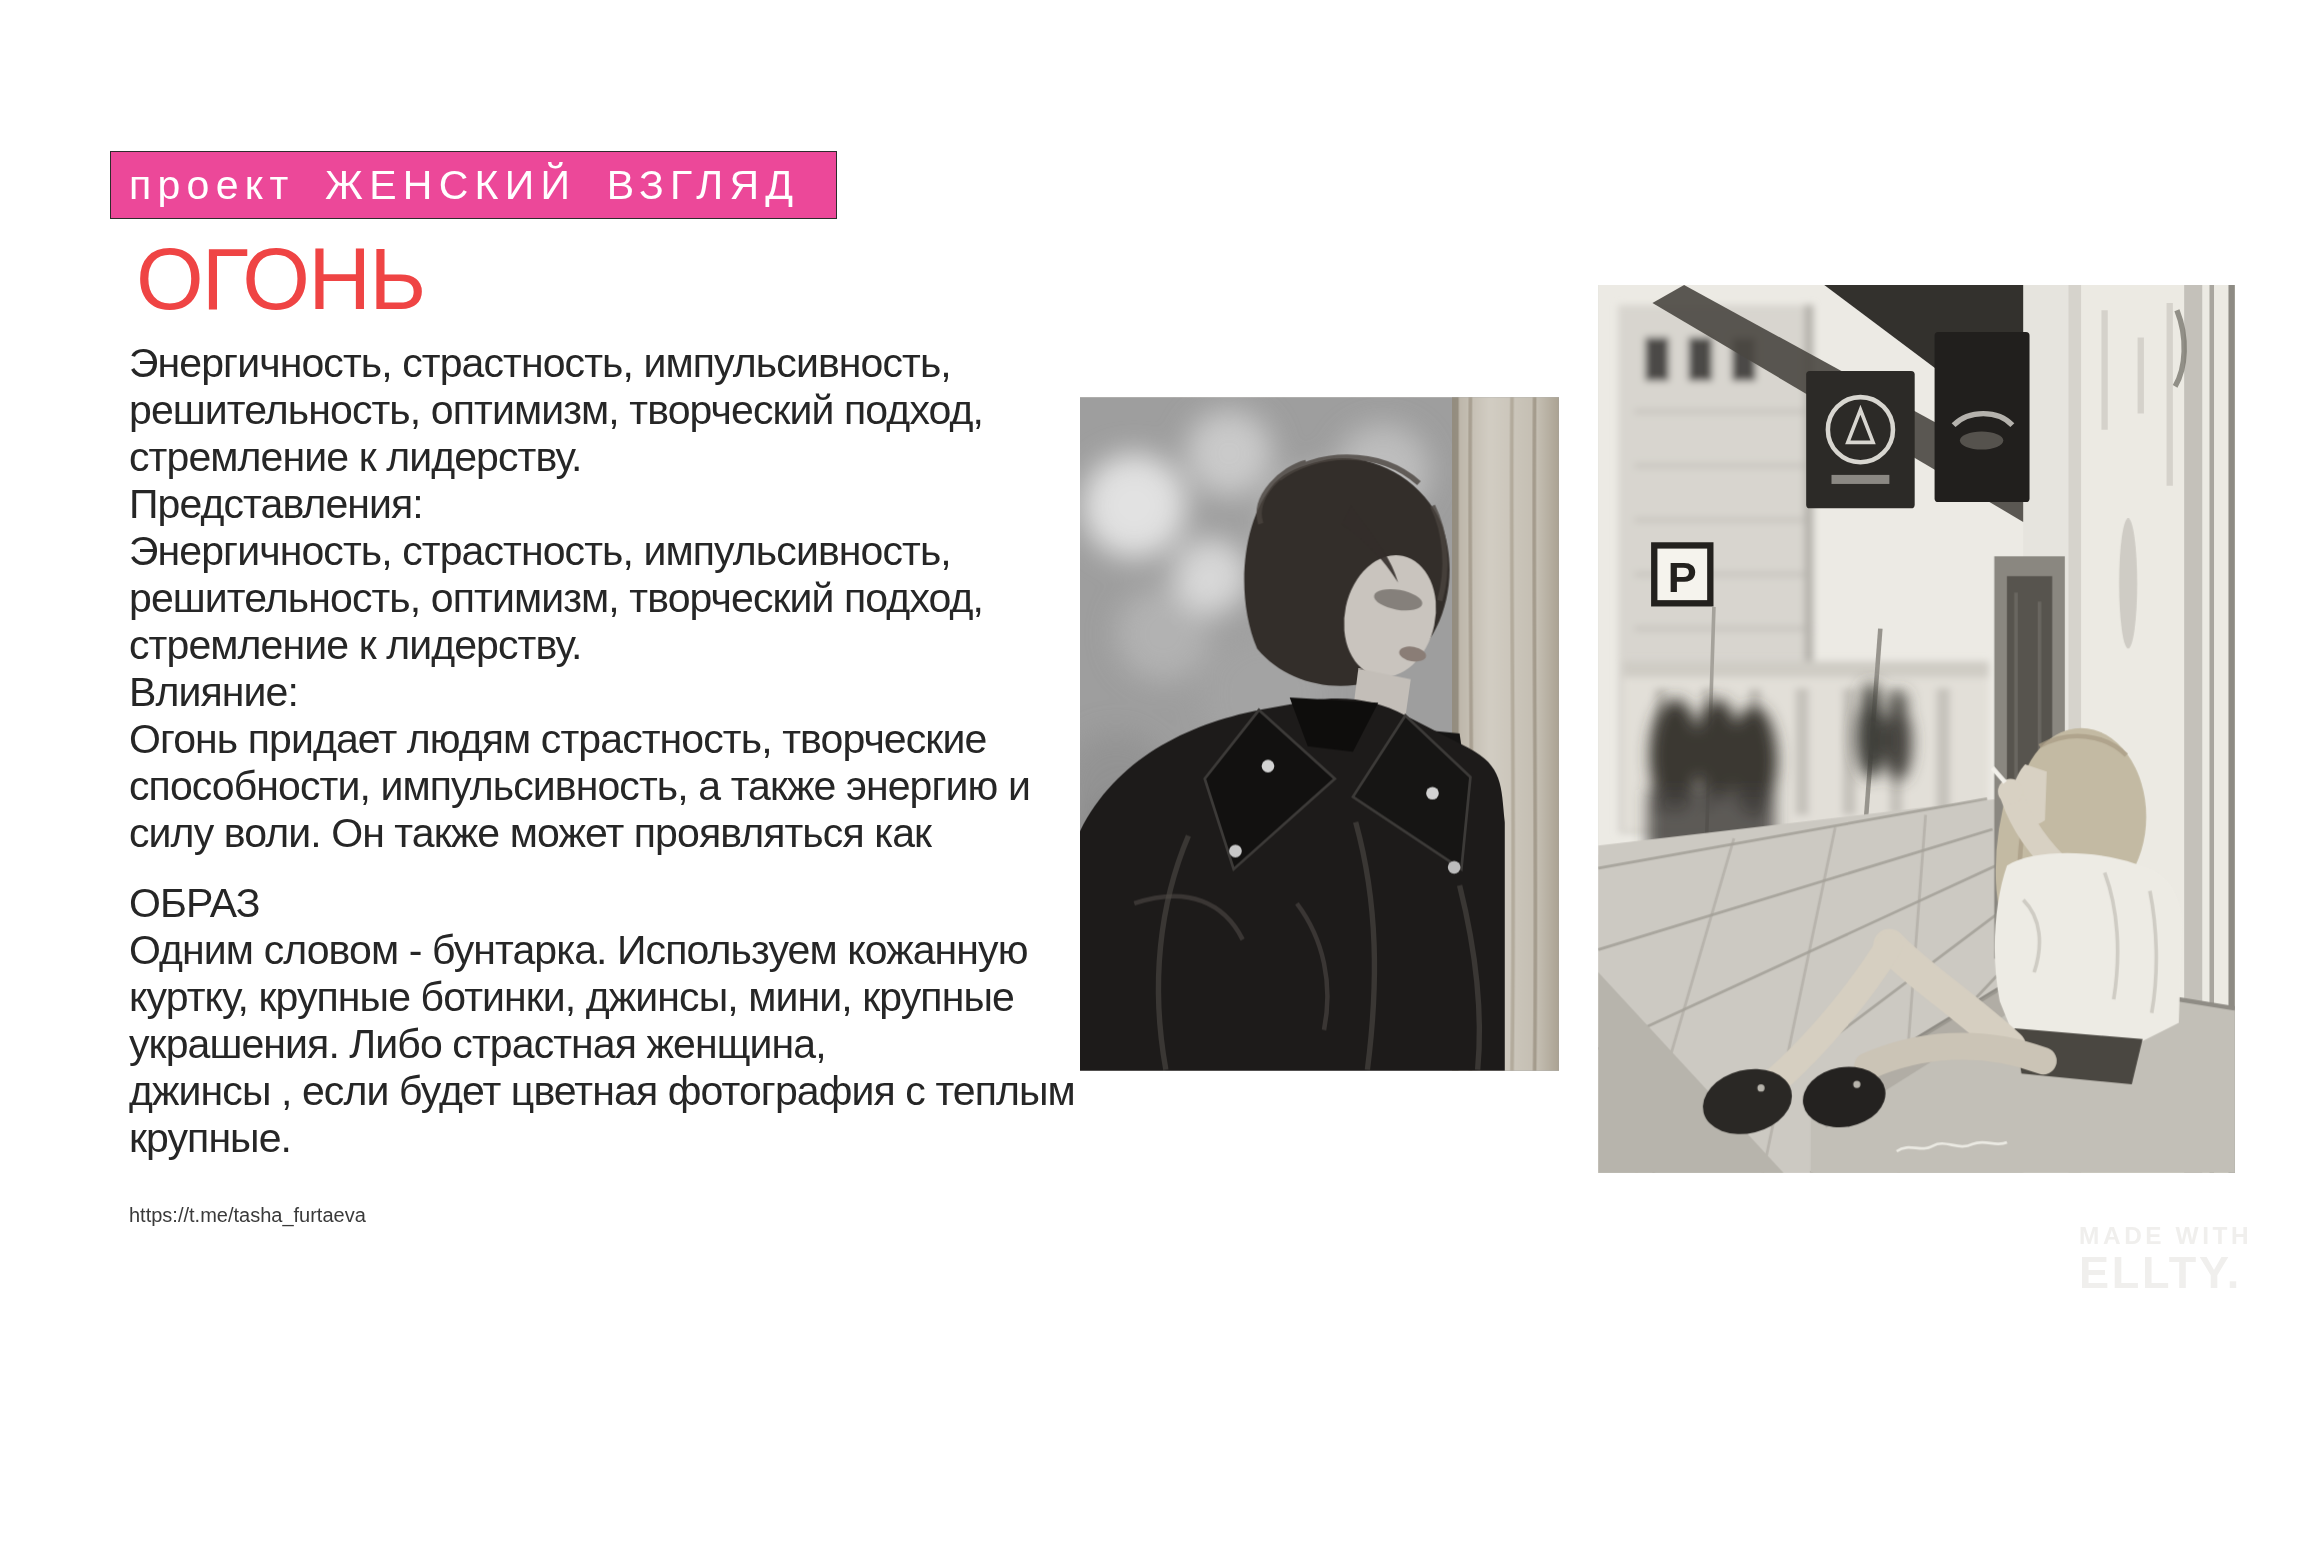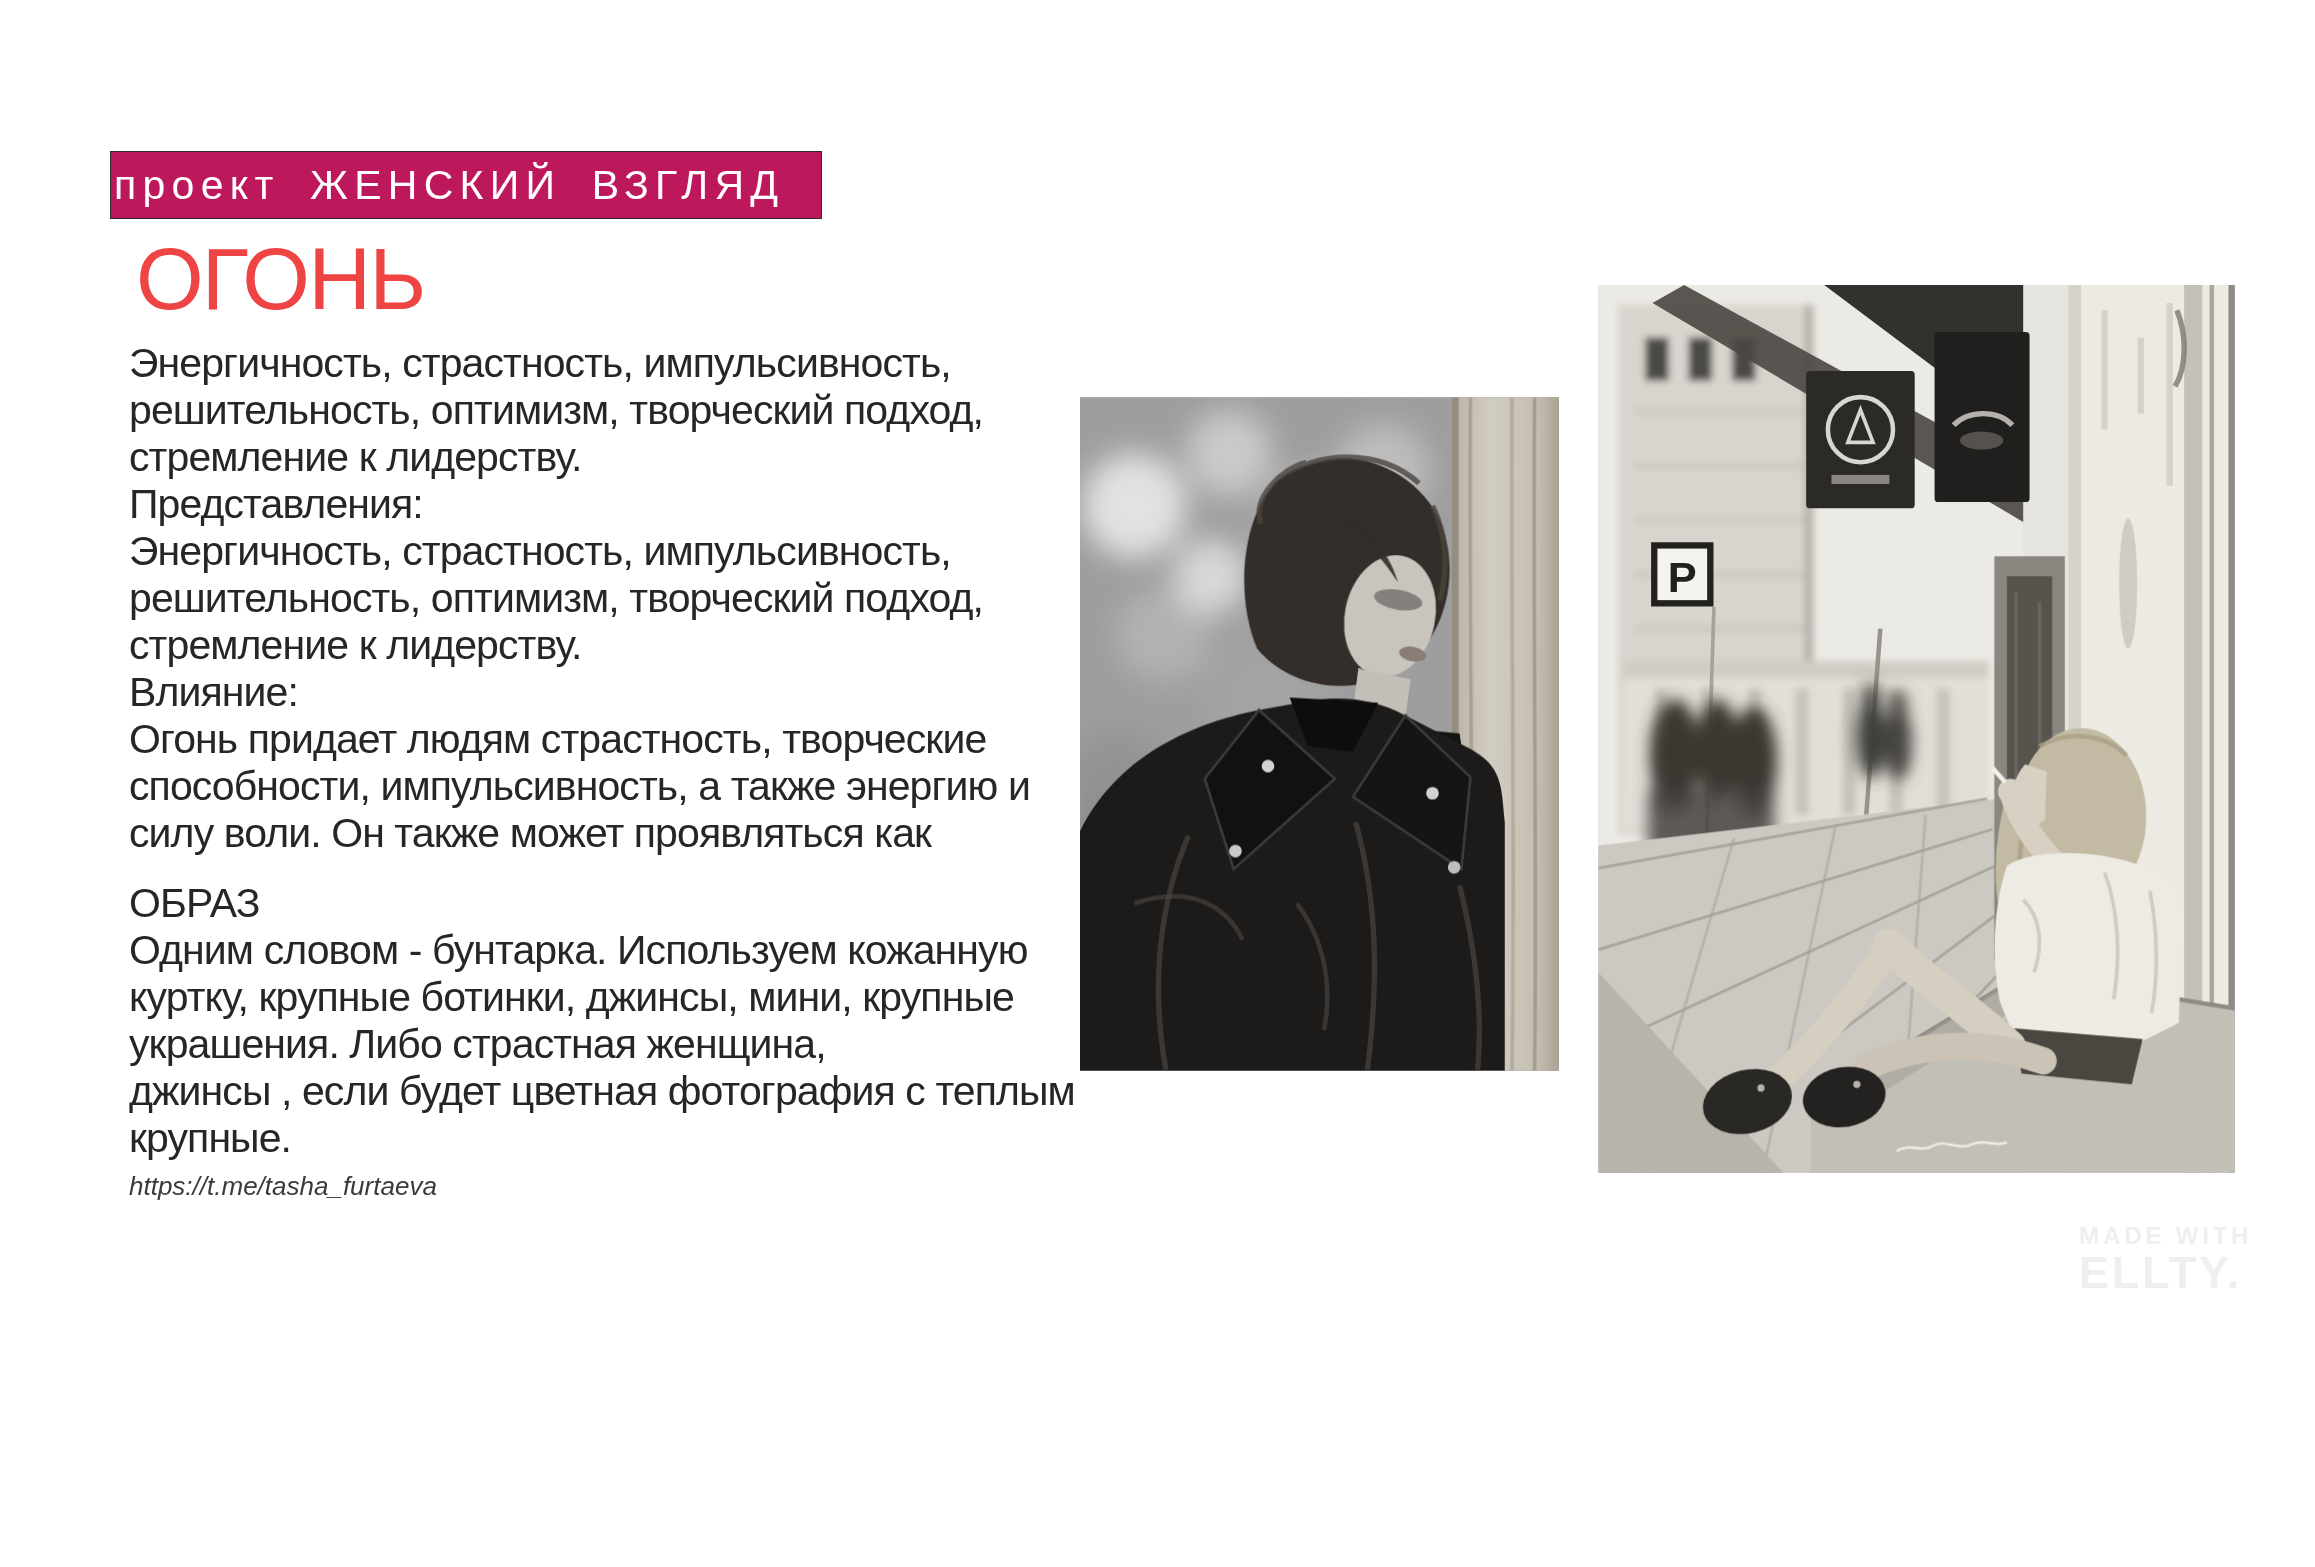--- a/index.html
+++ b/index.html
@@ -2,36 +2,36 @@
 <html style="font-size:14.5px"><head>
 <meta charset="utf-8">
 <style>
   html,body{margin:0;padding:0;}
   body{
     width:2316px;height:1568px;position:relative;background:#ffffff;
     font-family:"Liberation Sans","DejaVu Sans",sans-serif;overflow:hidden;
   }
   .tag{
     position:absolute;left:110px;top:151px;width:707px;height:66px;
-    background:#be185d;color:#ffffff;font-size:41px;line-height:66px;
-    letter-spacing:6.3px;word-spacing:12.7px;padding-left:3px;white-space:nowrap;
+    background:#ec4899;color:#ffffff;font-size:41px;line-height:66px;
+    letter-spacing:6.3px;word-spacing:12.7px;padding-left:18px;white-space:nowrap;
     border:1.8px solid #2e2c2c;box-sizing:content-box;
   }
   .title{
     position:absolute;left:136px;top:232px;font-size:87px;line-height:94px;
     color:#ef4444;letter-spacing:-1.8px;white-space:nowrap;
   }
   .body-text{
     position:absolute;left:129px;top:340px;width:977px;
     font-size:41px;line-height:47px;color:#262626;letter-spacing:-0.9px;
   }
   .body-text .line{white-space:nowrap;}
   .para2{margin-top:23px;}
   .link-line{
-    margin-top:1px;font-size:26px;letter-spacing:0;color:#3a3a3a;white-space:nowrap;font-style:italic;
+    margin-top:30px;font-size:20px;letter-spacing:0;color:#3a3a3a;white-space:nowrap;
   }
   .photo{position:absolute;overflow:hidden;background:#cfcdc7;}
   .photo svg{display:block;width:100%;height:100%;}
   .photo-left{left:1080px;top:397px;width:479px;height:674px;}
   .photo-right{left:1598px;top:285px;width:637px;height:888px;}
   .watermark{
     position:absolute;left:2079px;top:1223px;color:#f0efed;font-weight:bold;
     text-align:left;line-height:1.05;
   }
   .watermark .wm1{font-size:24.4px;letter-spacing:3.6px;white-space:nowrap;}

